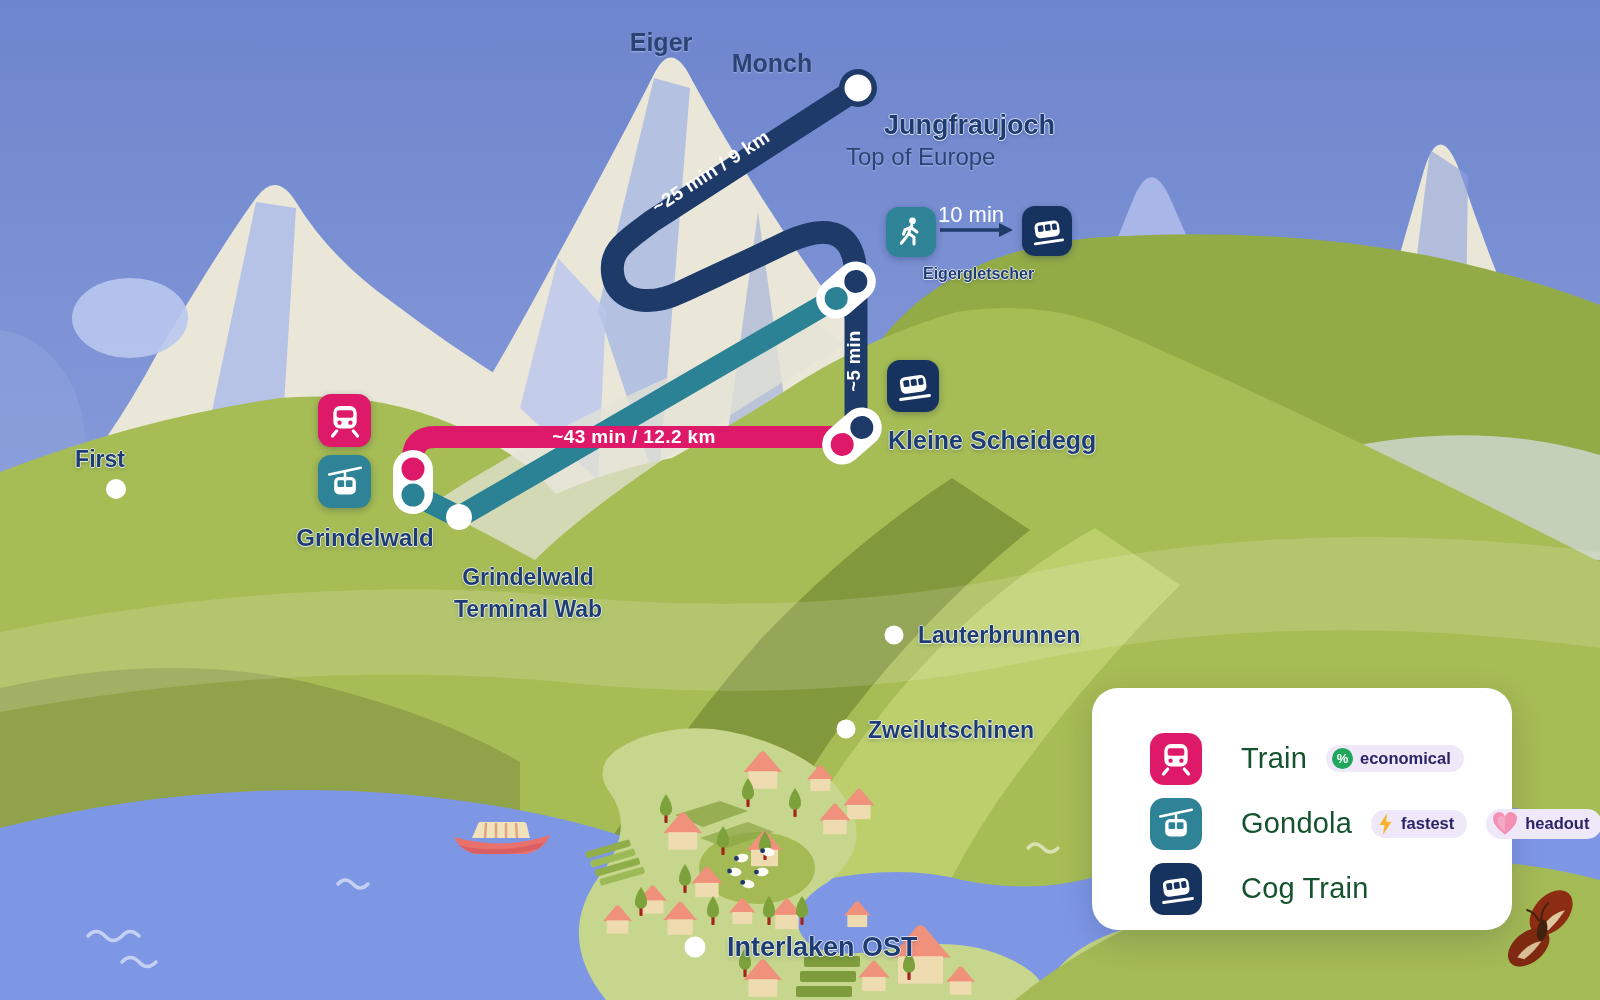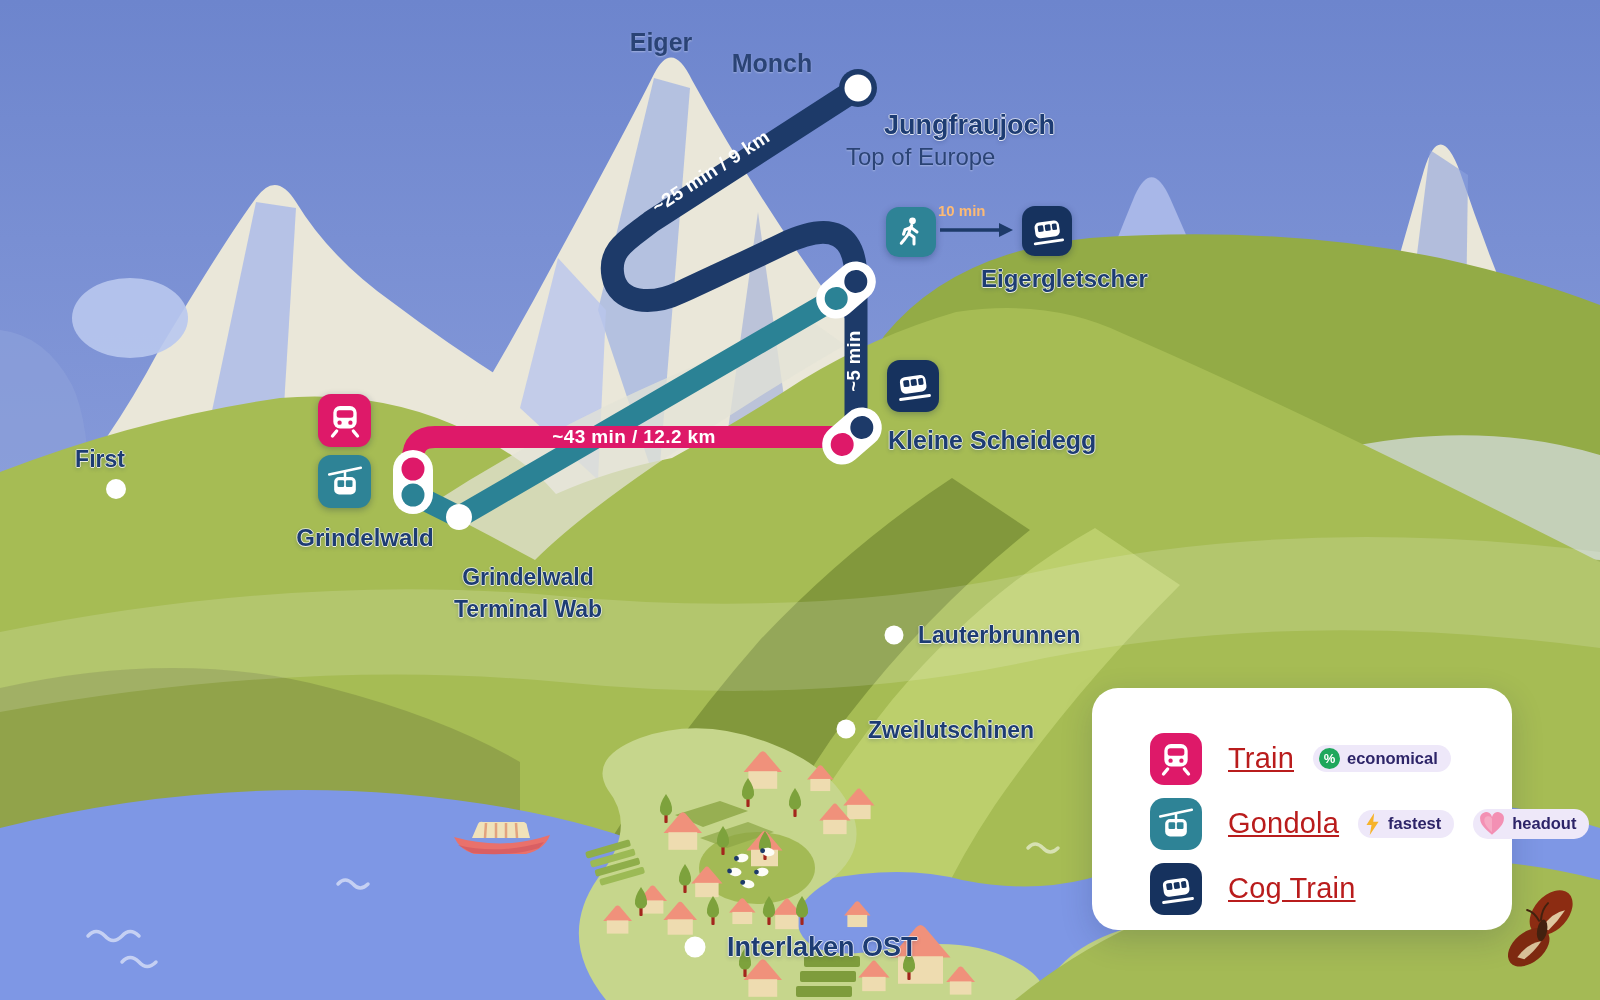--- a/index.html
+++ b/index.html
@@ -16,21 +16,21 @@
     letter-spacing:.4px;white-space:nowrap;}
   .tile{position:absolute;border-radius:13px;display:flex;align-items:center;
     justify-content:center;box-shadow:0 2px 7px rgba(10,30,70,.3);}
   .tile svg{display:block;}
   
   #legend-card{position:absolute;left:1092px;top:688px;width:420px;height:242px;
     background:#ffffff;border-radius:26px;box-shadow:0 10px 32px rgba(20,35,70,.18);z-index:5;}
   .legend-row{position:absolute;left:58px;display:flex;align-items:center;height:53px;}
   .legend-tile{width:52px;height:52px;border-radius:14px;display:flex;align-items:center;
     justify-content:center;flex:0 0 auto;}
-  .legend-label{margin-left:26px;font-size:29px;color:#b91c1c;letter-spacing:.2px;text-decoration:underline;}
+  .legend-label{margin-left:39px;font-size:29px;color:#14532d;letter-spacing:.2px;}
   .badge{display:inline-flex;align-items:center;gap:7px;background:#eee8f9;
     border-radius:15px;padding:3px 13px 3px 6px;font-weight:700;font-size:16.5px;
     color:#2d2468;margin-left:19px;white-space:nowrap;}
   .badge .round-ic{display:inline-flex;align-items:center;justify-content:center;}
   .pct{width:21px;height:21px;border-radius:50%;background:#1fa75c;color:#fff;
     font-size:13px;font-weight:700;display:flex;align-items:center;justify-content:center;}
   
   #watermark{position:absolute;left:1345px;top:634px;display:flex;align-items:center;
     gap:9px;opacity:.55;color:#ffffff;font-size:33px;font-weight:500;z-index:2;
     letter-spacing:.5px;}
@@ -274,31 +274,31 @@
 </div>
 
 <div class="peak-label centered" style="left:661px;top:42px;font-size:25px;">Eiger</div>
 <div class="peak-label centered" style="left:772px;top:63px;font-size:25px;">Monch</div>
 
 <div style="position:absolute;left:846px;top:110px;">
   <div class="map-label" style="position:static;font-size:27px;margin-left:38px;">Jungfraujoch</div>
   <div class="peak-label" style="position:static;font-size:24px;font-weight:500;margin-top:2px;">Top of Europe</div>
 </div>
 
-<div class="map-label" style="left:939px;top:265px;font-size:24px;padding-left:42px;">Eigergletscher</div>
+<div class="map-label" style="left:881px;top:265px;font-size:16px;padding-left:42px;">Eigergletscher</div>
 <div class="map-label" style="left:888px;top:426px;font-size:25px;">Kleine Scheidegg</div>
 <div class="map-label centered" style="left:365px;top:538px;font-size:24px;">Grindelwald</div>
 <div class="map-label centered" style="left:528px;top:577px;font-size:23px;">Grindelwald</div>
 <div class="map-label centered" style="left:528px;top:609px;font-size:23px;">Terminal Wab</div>
 <div class="map-label centered" style="left:100px;top:459px;font-size:23px;">First</div>
 <div class="map-label" style="left:918px;top:622px;font-size:23px;">Lauterbrunnen</div>
 <div class="map-label" style="left:868px;top:717px;font-size:23px;">Zweilutschinen</div>
 <div class="map-label" style="left:727px;top:932px;font-size:27px;">Interlaken OST</div>
 
-<div class="map-label" style="left:938px;top:202px;font-size:15px;font-weight:700;text-shadow:none;color:#fdba74;">10 min</div>
+<div class="map-label" style="left:938px;top:202px;font-size:22px;font-weight:400;text-shadow:none;color:#ffffff;">10 min</div>
 
 <div class="route-label" style="left:711px;top:172px;transform:translate(-50%,-50%) rotate(-33deg);">~25 min / 9 km</div>
 <div class="route-label" style="left:634px;top:437px;transform:translate(-50%,-50%);">~43 min / 12.2 km</div>
 <div class="route-label" style="left:854px;top:361px;transform:translate(-50%,-50%) rotate(-90deg);font-size:18.5px;">~5 min</div>
 
 
 <div id="legend-card">
   <div class="legend-row" style="top:44px;">
     <div class="legend-tile" style="background:#de1969;">
       <svg width="40" height="40" viewBox="0 0 48 48">

